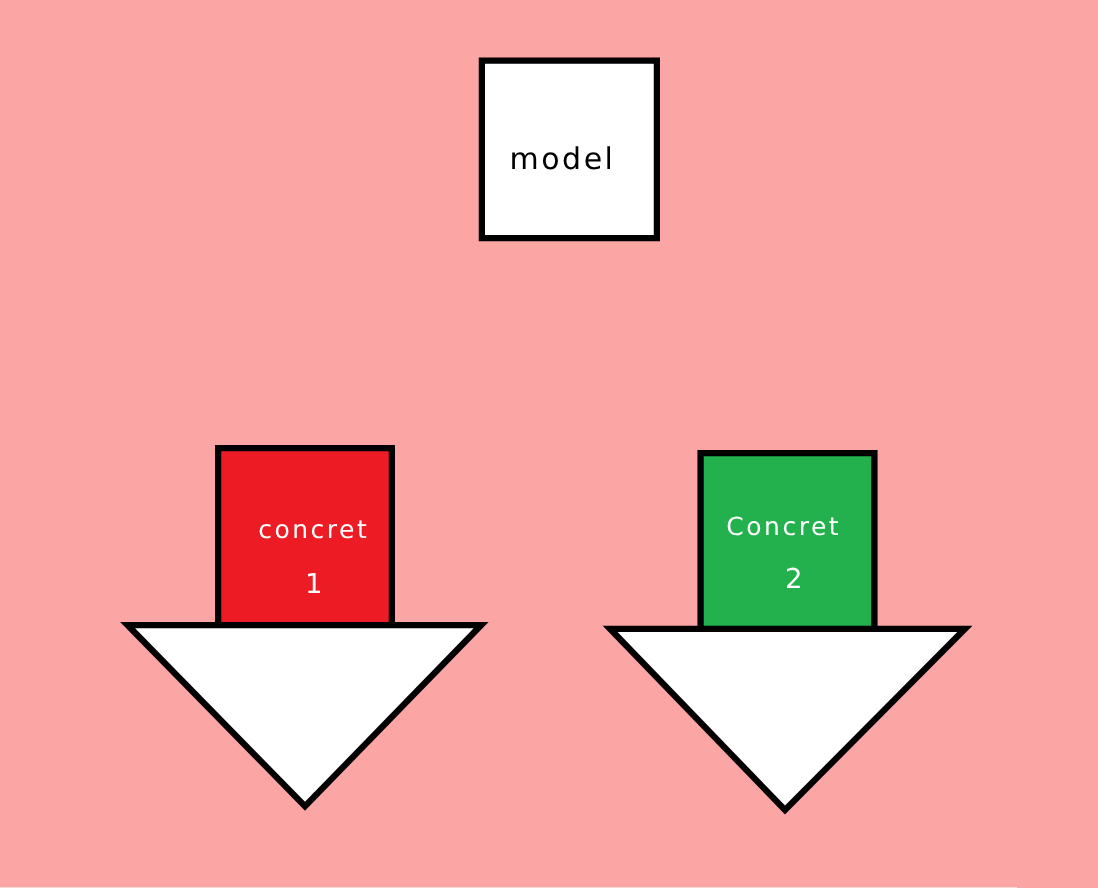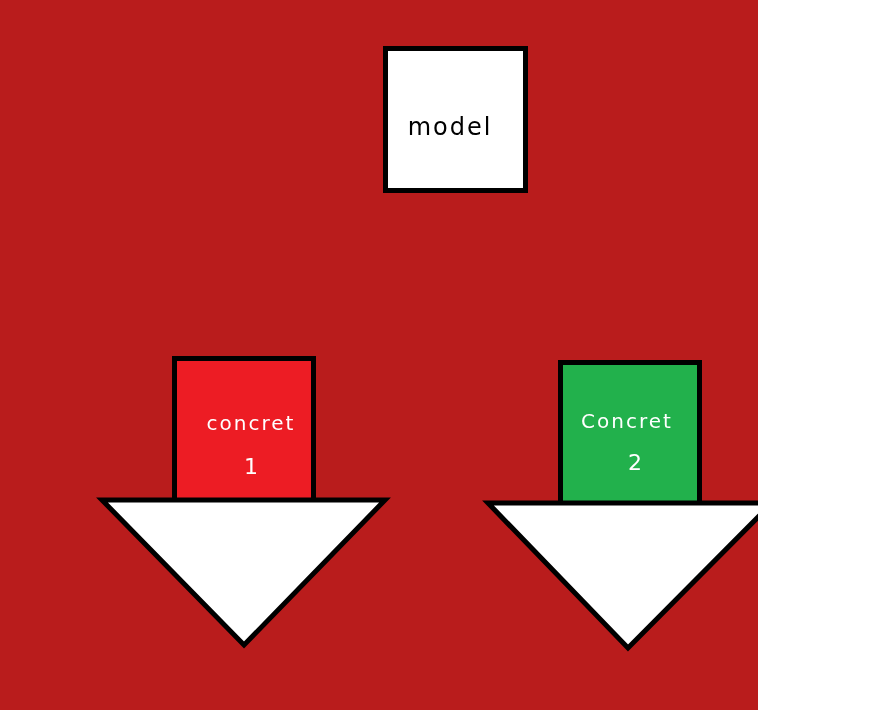--- a/index.html
+++ b/index.html
@@ -2,23 +2,23 @@
 <html><head>
 <meta charset="utf-8">
 <style>
   html, body {
     margin: 0;
     padding: 0;
     background: #ffffff;
   }
   .canvas {
     position: relative;
-    width: 758px;
+    width: 878px;
     height: 710px;
-    background: #b91c1c;
+    background: #fca5a5;
     overflow: hidden;
   }
   svg { display: block; }
   .node-box {
     fill: #ffffff;
     stroke: #000000;
     stroke-width: 5;
   }
   .box-border {
     fill: none;

